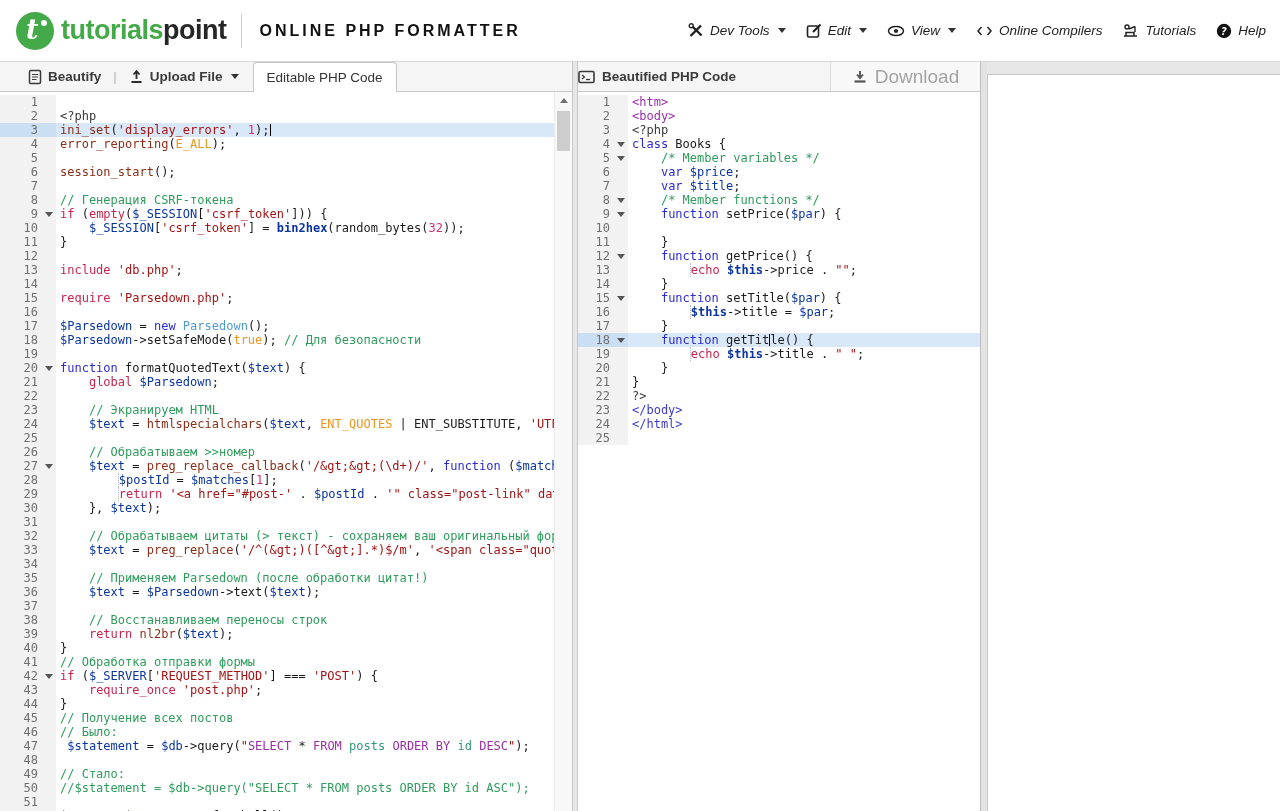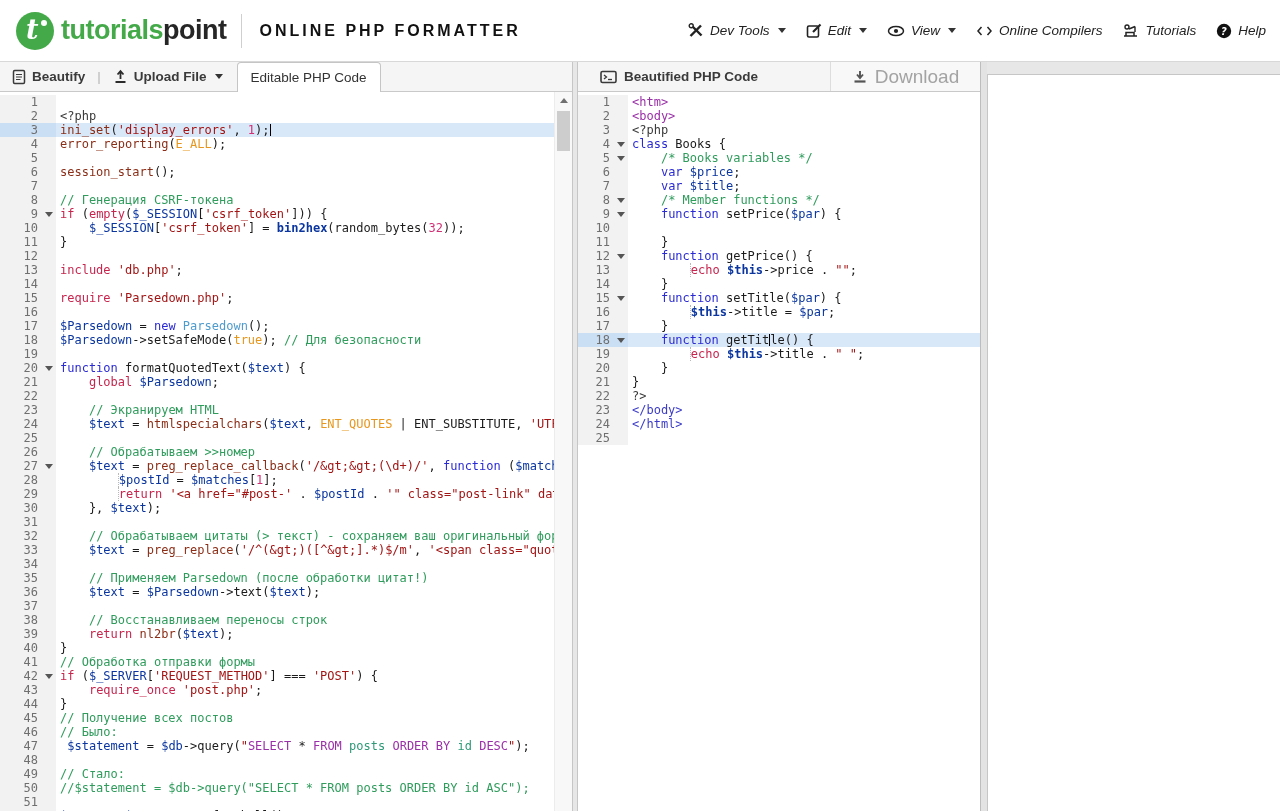--- a/index.html
+++ b/index.html
@@ -33,25 +33,25 @@
   .gap2{width:6px;background:#e3e3e3;flex:none;}
   .preview-col{flex:1;background:transparent;}
   .preview{margin-top:12px;height:calc(100% - 12px);background:#fff;
            border-top:1px solid #c6c6c6;border-left:1px solid #c6c6c6;box-sizing:border-box;}
 
   
   .tbar{height:30px;flex:none;background:#f5f5f5;border-bottom:1px solid #c9c9c9;
         display:flex;align-items:center;box-sizing:border-box;font-size:13.5px;color:#333;}
   .tb-item{display:flex;align-items:center;gap:6px;cursor:pointer;font-weight:600;color:#3a3a3a;}
   .tb-sep{color:#b5b5b5;margin:0 12px;font-weight:normal;}
-  .tbar-left .tb-item:first-child{margin-left:12px;}
+  .tbar-left .tb-item:first-child{margin-left:28px;}
   .tab{margin-left:14px;height:29px;margin-bottom:-1px;background:#fff;
        border:1px solid #c5c5c5;border-bottom:none;border-radius:4px 4px 0 0;
        display:flex;align-items:center;padding:0 13px;font-size:13.5px;color:#333;cursor:pointer;justify-content:flex-end;}
-  .rt-title{display:flex;align-items:center;gap:7px;margin-left:22px;font-weight:bold;color:#3a3a3a;}
+  .rt-title{display:flex;align-items:center;gap:7px;margin-left:0;font-weight:bold;color:#3a3a3a;}
   .download{margin-left:auto;height:100%;width:150px;background:#f8f8f8;border-left:1px solid #ddd;
             display:flex;align-items:center;justify-content:center;gap:7px;color:#a3a3a3;
             font-size:19px;cursor:pointer;box-sizing:border-box;}
 
   
   .editor{position:relative;flex:1;overflow:hidden;background:#fff;padding-top:3px;}
   .cm-row{display:flex;height:14px;line-height:14px;white-space:pre;
           font-family:"DejaVu Sans Mono",monospace;font-size:12px;}
   .cm-n{flex:none;text-align:right;color:#6f6f6f;background:#f2f2f2;padding-right:4px;}
   .cm-f{flex:none;width:14px;background:#f2f2f2;position:relative;}
@@ -260,21 +260,21 @@
         </svg>
         <span>Download</span>
       </div>
     </div>
     <div class="editor">
       <div id="right-code">
           <div class="cm-row"><span class="cm-n">1</span><span class="cm-f"></span><span class="cm-l"><span class="t-tag">&lt;htm&gt;</span></span></div>
           <div class="cm-row"><span class="cm-n">2</span><span class="cm-f"></span><span class="cm-l"><span class="t-tag">&lt;body&gt;</span></span></div>
           <div class="cm-row"><span class="cm-n">3</span><span class="cm-f"></span><span class="cm-l"><span class="t-meta">&lt;?php</span></span></div>
           <div class="cm-row"><span class="cm-n">4</span><span class="cm-f"><span class="fold-tri"></span></span><span class="cm-l"><span class="t-kb">class</span><span class="t-p"> Books {</span></span></div>
-          <div class="cm-row"><span class="cm-n">5</span><span class="cm-f"><span class="fold-tri"></span></span><span class="cm-l"><span class="t-p">    </span><span class="t-com">/* Books variables */</span></span></div>
+          <div class="cm-row"><span class="cm-n">5</span><span class="cm-f"><span class="fold-tri"></span></span><span class="cm-l"><span class="t-p">    </span><span class="t-com">/* Member variables */</span></span></div>
           <div class="cm-row"><span class="cm-n">6</span><span class="cm-f"></span><span class="cm-l"><span class="t-p">    </span><span class="t-kb">var</span><span class="t-p"> </span><span class="t-v">$price</span><span class="t-p">;</span></span></div>
           <div class="cm-row"><span class="cm-n">7</span><span class="cm-f"></span><span class="cm-l"><span class="t-p">    </span><span class="t-kb">var</span><span class="t-p"> </span><span class="t-v">$title</span><span class="t-p">;</span></span></div>
           <div class="cm-row"><span class="cm-n">8</span><span class="cm-f"><span class="fold-tri"></span></span><span class="cm-l"><span class="t-p">    </span><span class="t-com">/* Member functions */</span></span></div>
           <div class="cm-row"><span class="cm-n">9</span><span class="cm-f"><span class="fold-tri"></span></span><span class="cm-l"><span class="t-p">    </span><span class="t-kb">function</span><span class="t-p"> setPrice(</span><span class="t-v">$par</span><span class="t-p">) {</span></span></div>
           <div class="cm-row"><span class="cm-n">10</span><span class="cm-f"></span></div>
           <div class="cm-row"><span class="cm-n">11</span><span class="cm-f"></span><span class="cm-l"><span class="t-p">    }</span></span></div>
           <div class="cm-row"><span class="cm-n">12</span><span class="cm-f"><span class="fold-tri"></span></span><span class="cm-l"><span class="t-p">    </span><span class="t-kb">function</span><span class="t-p"> getPrice() {</span></span></div>
           <div class="cm-row"><span class="cm-n">13</span><span class="cm-f"></span><span class="cm-l"><span class="t-p">    </span><span class="t-ig">    </span><span class="t-kw">echo</span><span class="t-p"> </span><span class="t-vb">$this</span><span class="t-p">-&gt;price . </span><span class="t-str">""</span><span class="t-p">;</span></span></div>
           <div class="cm-row"><span class="cm-n">14</span><span class="cm-f"></span><span class="cm-l"><span class="t-p">    }</span></span></div>
           <div class="cm-row"><span class="cm-n">15</span><span class="cm-f"><span class="fold-tri"></span></span><span class="cm-l"><span class="t-p">    </span><span class="t-kb">function</span><span class="t-p"> setTitle(</span><span class="t-v">$par</span><span class="t-p">) {</span></span></div>

